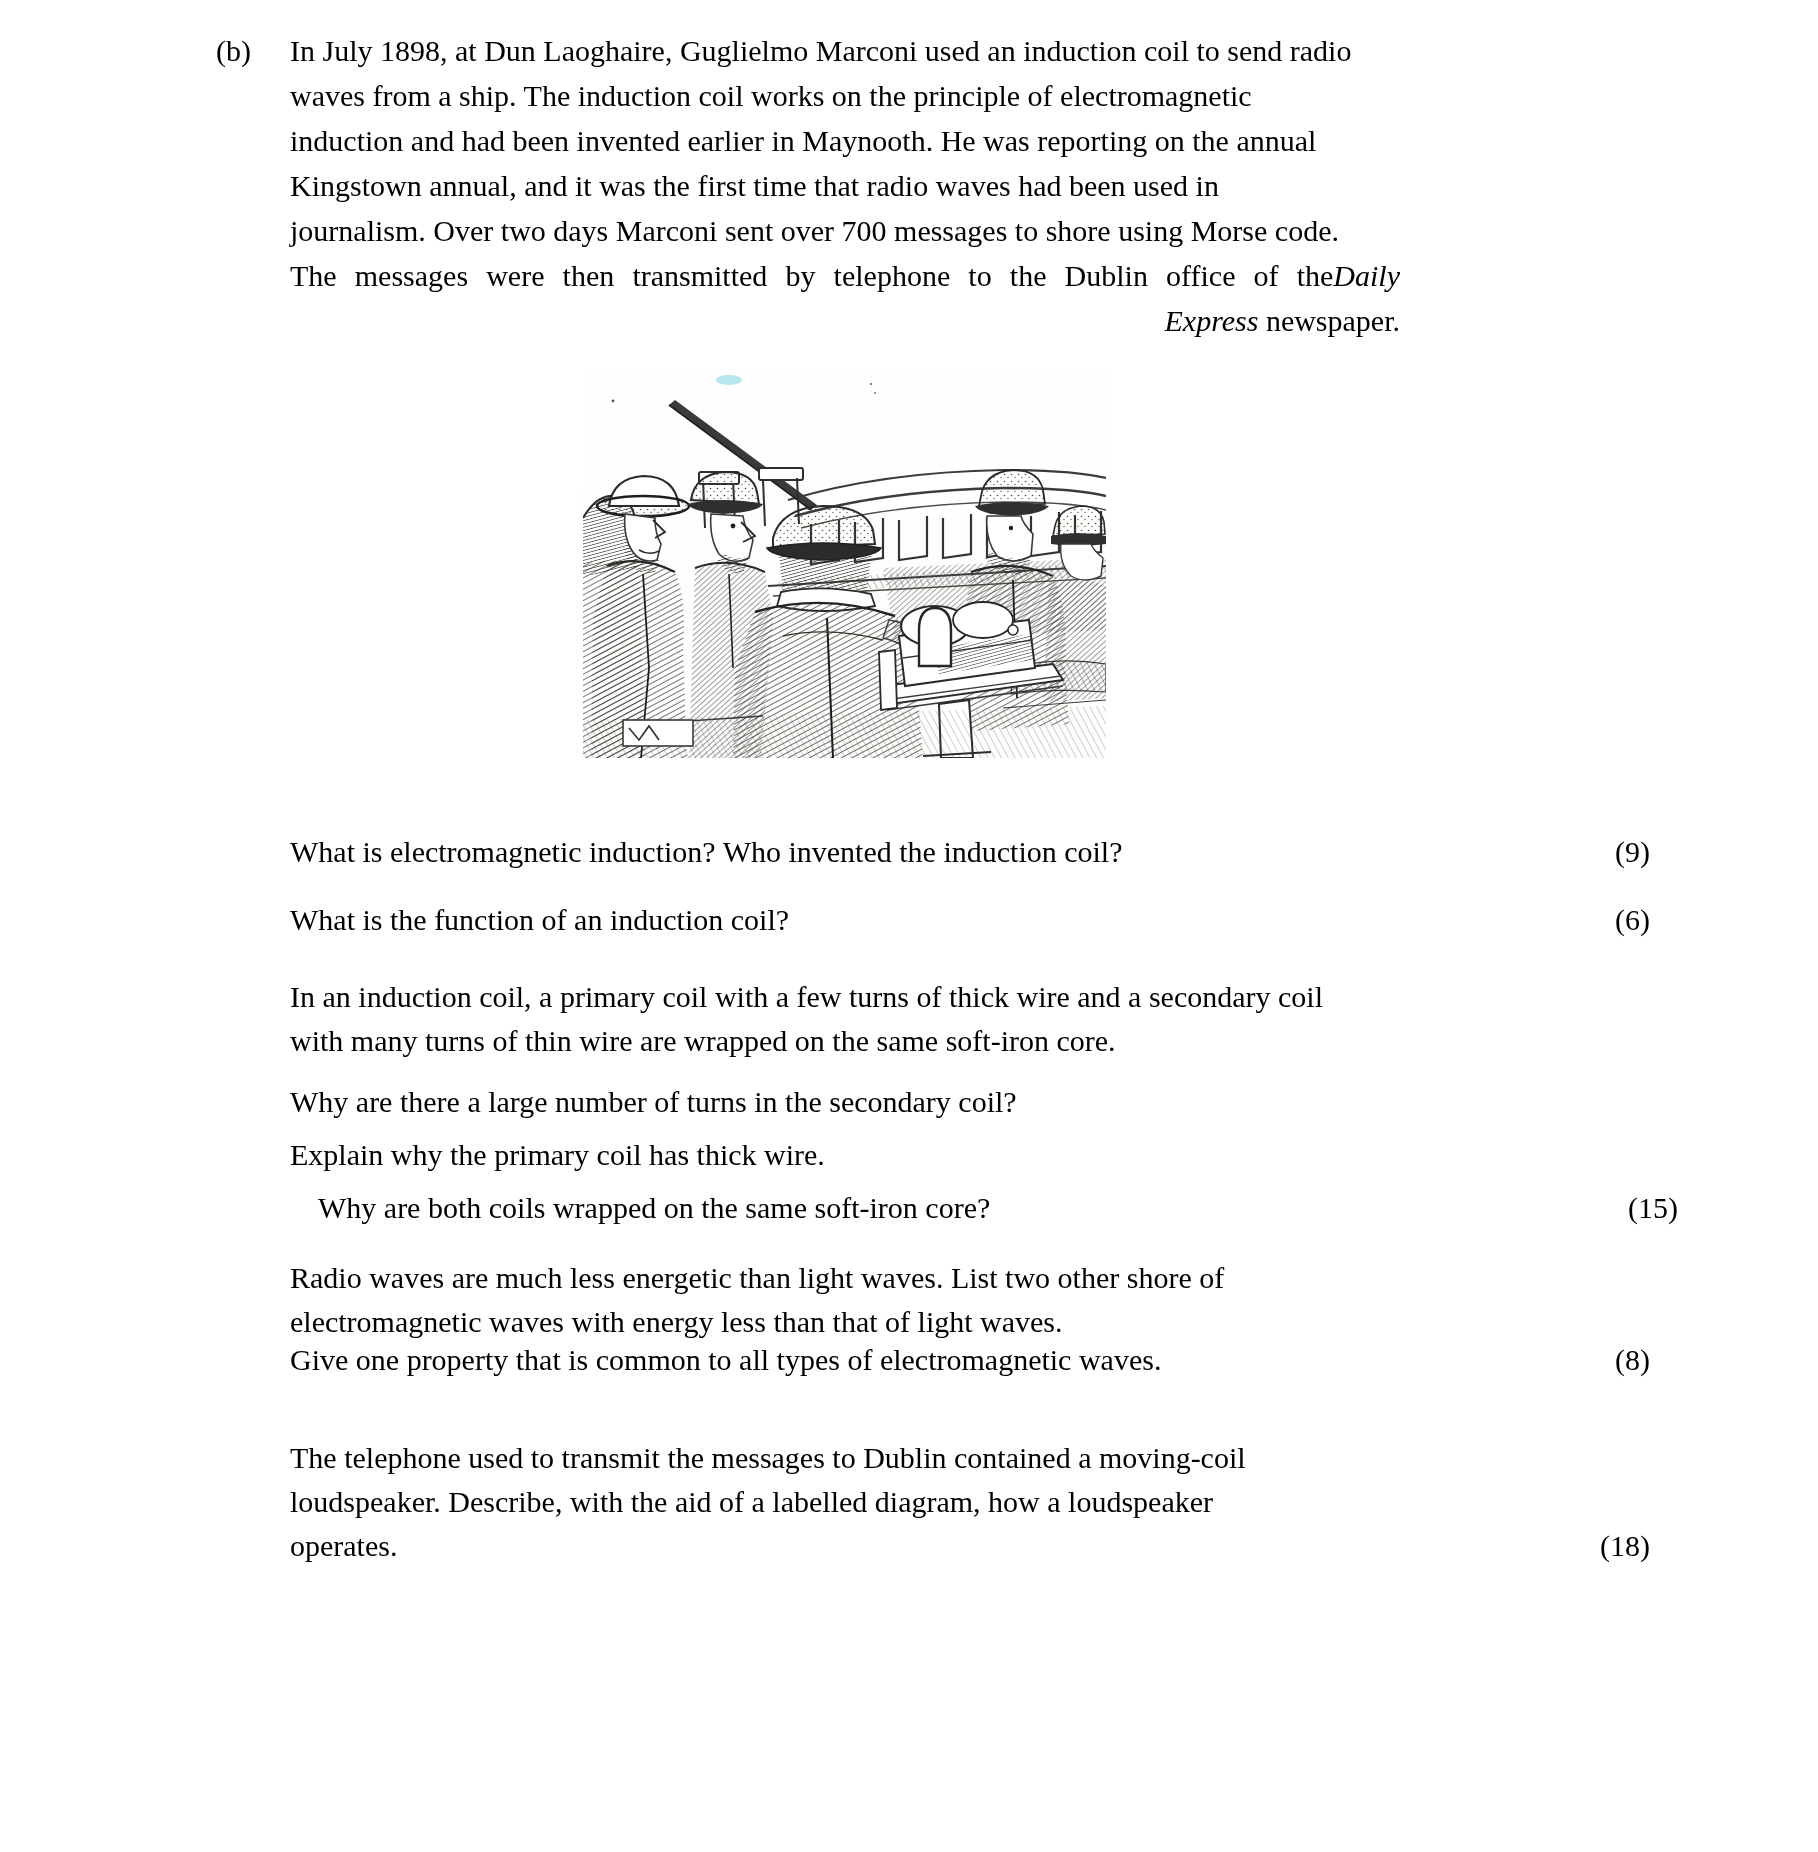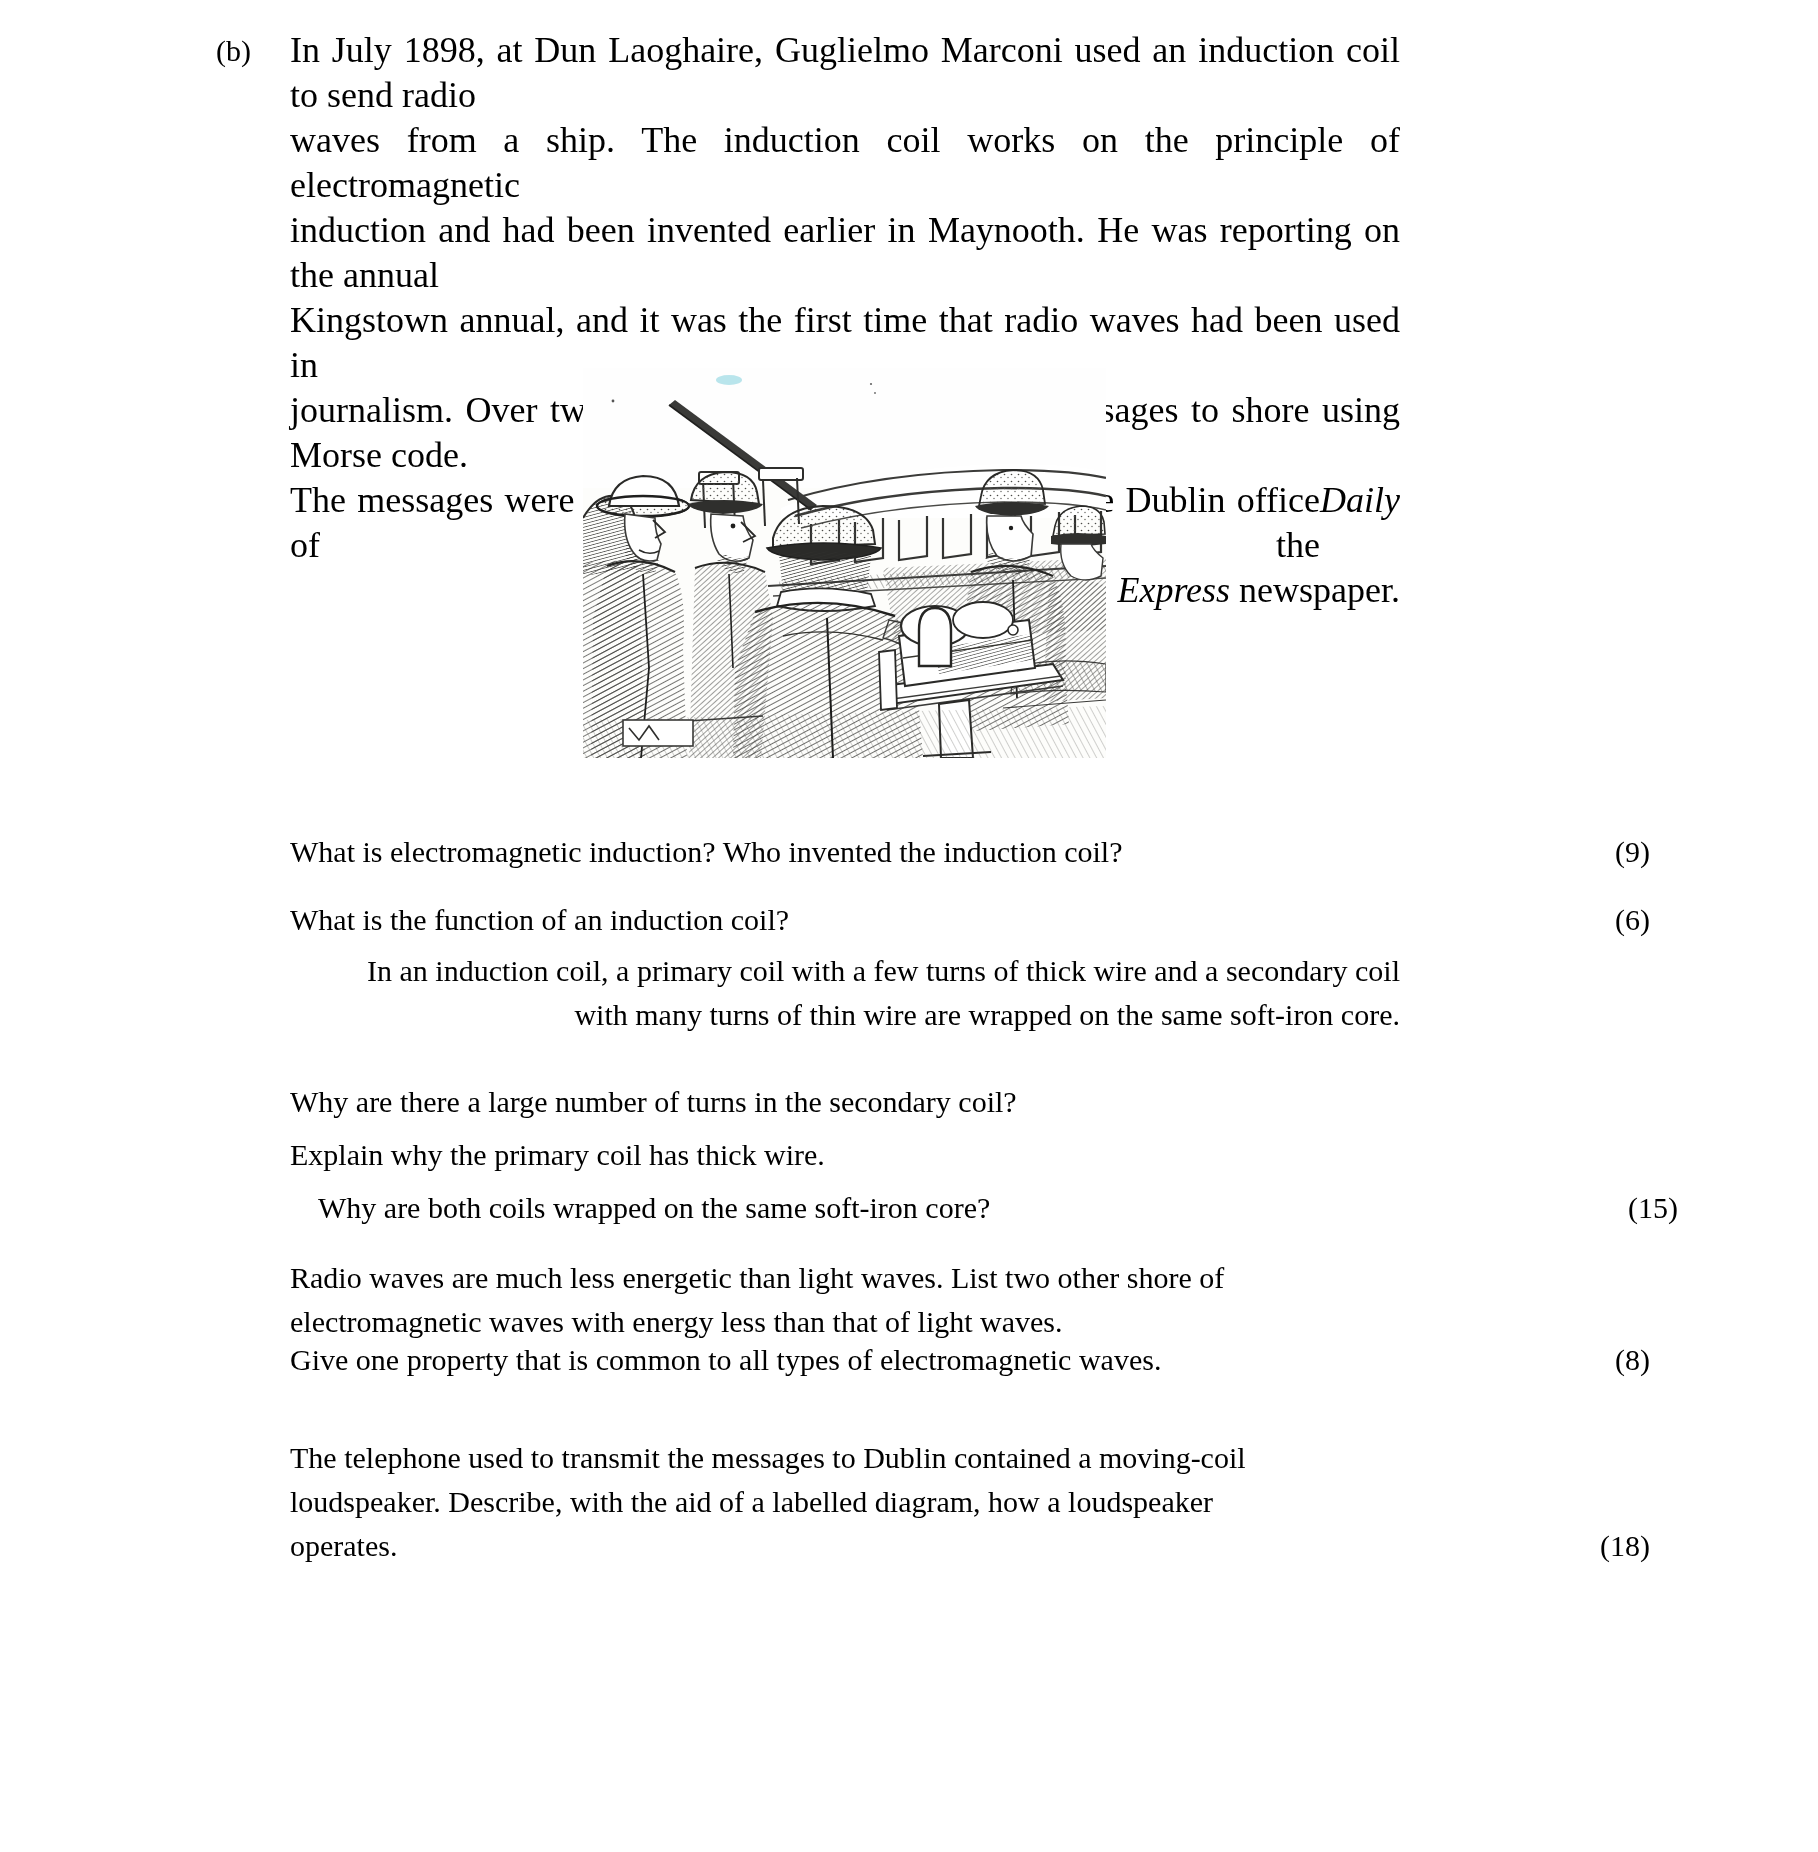--- a/index.html
+++ b/index.html
@@ -34,21 +34,21 @@
   .part-label {
     width: 290px;
     padding-left: 216px;
     box-sizing: border-box;
     font-size: 30px;
     line-height: 45px;
     flex: 0 0 290px;
   }
   .intro-text {
     width: 1110px;
-    font-size: 36px;
+    font-size: 30px;
     line-height: 45px;
     text-align: justify;
     text-justify: inter-word;
     -webkit-hyphens: none;
     hyphens: none;
   }
   .intro-text .last-line { text-align: right; }
   .ital { font-style: italic; }
 
   
@@ -279,21 +279,21 @@
   <div class="qblock" style="top:830px;">
     <span class="qtext">What is electromagnetic induction?  Who invented the induction coil?</span>
     <span class="marks">(9)</span>
   </div>
 
   <div class="qblock" style="top:898px;">
     <span class="qtext">What is the function of an induction coil?</span>
     <span class="marks">(6)</span>
   </div>
 
-  <div class="qblock" style="top:949px;text-align:right;">
+  <div class="qblock" style="top:975px;">
     <span class="qtext">In an induction coil, a primary coil with a few turns of thick wire and a secondary coil</span>
     <span class="qtext">with many turns of thin wire are wrapped on the same soft-iron core.</span>
   </div>
 
   <div class="qblock" style="top:1080px;">
     <span class="qtext">Why are there a large number of turns in the secondary coil?</span>
   </div>
 
   <div class="qblock" style="top:1133px;">
     <span class="qtext">Explain why the primary coil has thick wire.</span>

